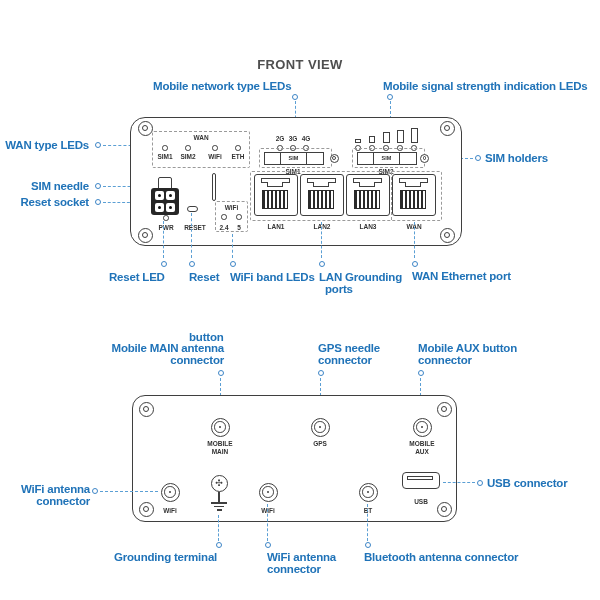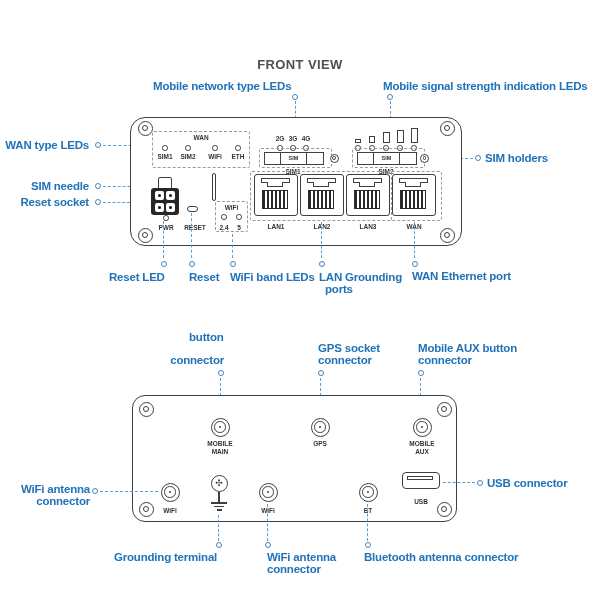--- a/index.html
+++ b/index.html
@@ -219,22 +219,23 @@
   <div class="lcirc" style="left:412px;top:260.5px;"></div>
   <div class="blue" style="left:109px;top:271px;">Reset LED</div>
   <div class="blue" style="left:189px;top:271px;">Reset</div>
   <div class="blue" style="left:189px;top:283px;margin-top:48px;">button</div>
   <div class="blue" style="left:230px;top:271px;">WiFi band LEDs</div>
   <div class="blue" style="left:319px;top:271px;">LAN Grounding</div>
   <div class="blue" style="left:325px;top:283px;">ports</div>
   <div class="blue" style="left:412px;top:270px;">WAN Ethernet port</div>
 
 
+  <div class="blue r" style="left:100px;top:342px;width:124px;">Mobile MAIN antenna</div>
   <div class="blue r" style="left:100px;top:354px;width:124px;">connector</div>
-  <div class="blue" style="left:318px;top:342px;">GPS socket</div>
+  <div class="blue" style="left:318px;top:342px;">GPS needle</div>
   <div class="blue" style="left:318px;top:354px;">connector</div>
   <div class="blue" style="left:418px;top:342px;">Mobile AUX button</div>
   <div class="blue" style="left:418px;top:354px;">connector</div>
   <div class="lcirc" style="left:218px;top:370px;"></div>
   <div class="lcirc" style="left:318px;top:370px;"></div>
   <div class="lcirc" style="left:418px;top:370px;"></div>
   <div class="dash-v" style="left:220.3px;top:378px;height:38px;"></div>
   <div class="dash-v" style="left:320.3px;top:378px;height:38px;"></div>
   <div class="dash-v" style="left:420.3px;top:378px;height:38px;"></div>
 

